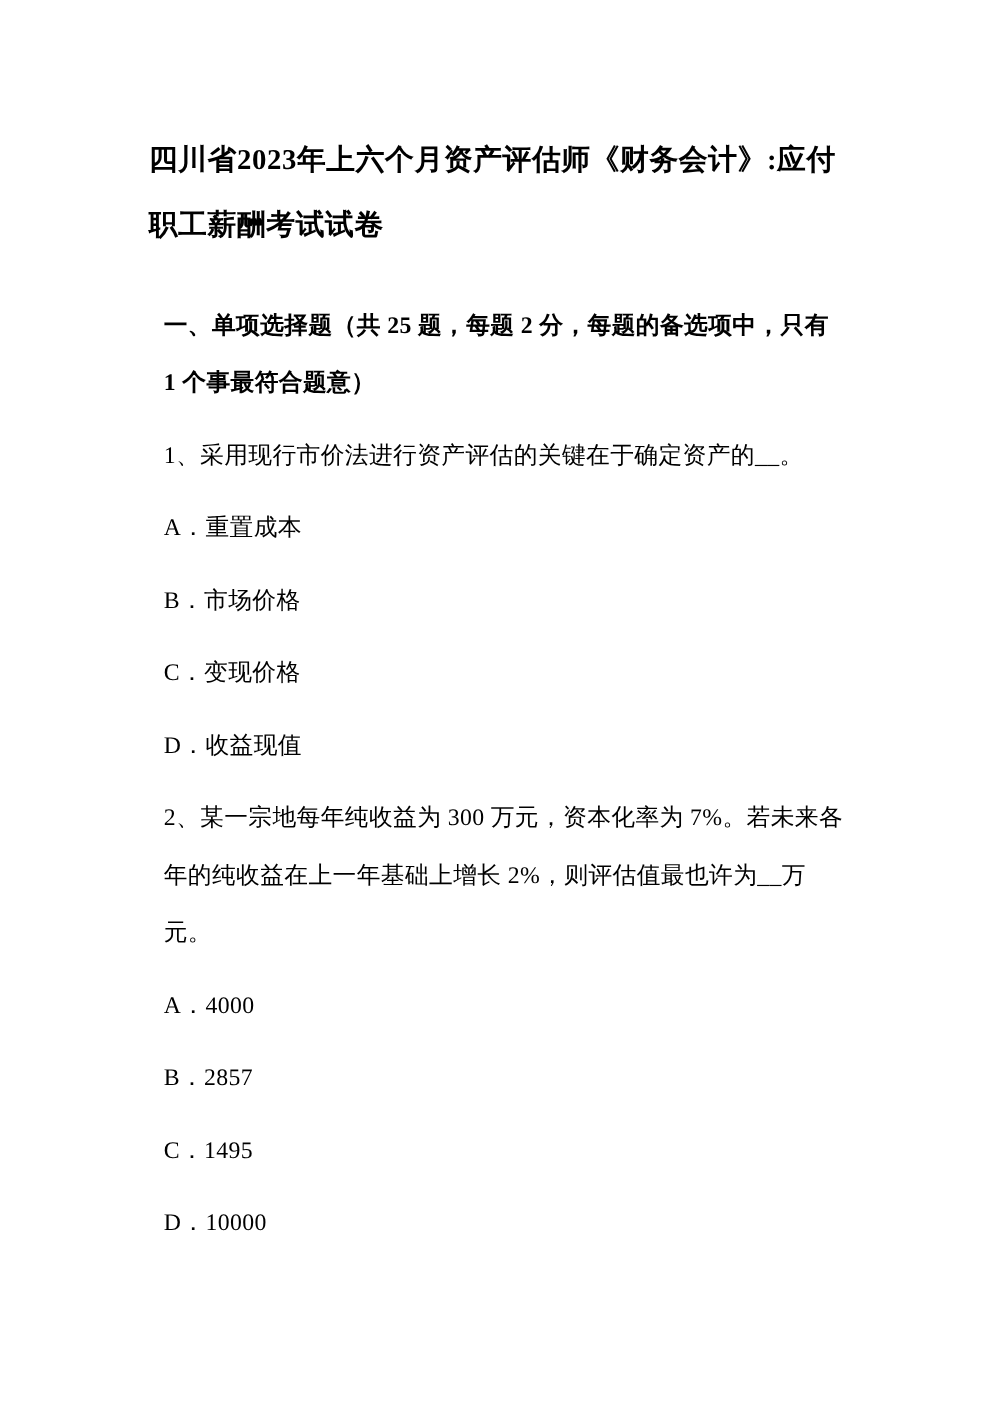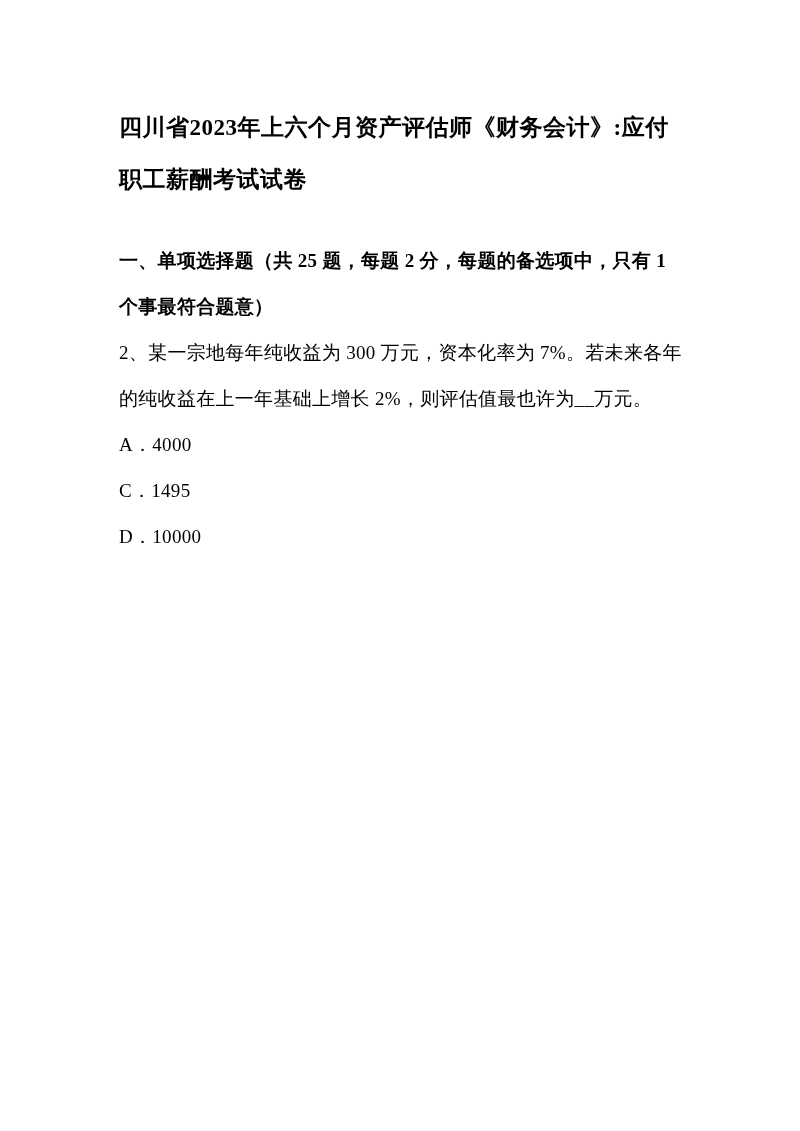--- a/index.html
+++ b/index.html
@@ -34,33 +34,41 @@
       font-weight: bold;
       line-height: 46px;
       letter-spacing: 0.3px;
     }
     .question-block { margin: 0; }
     .stem, .option {
       font-size: 19px;
       line-height: 46px;
       letter-spacing: 0.3px;
     }
-    p { margin: 0; }
+    p { margin: 12px; }
   </style>
 </head>
 <body>
 
 <div class="page">
 
   <h1 class="title">四川省2023年上六个月资产评估师《财务会计》:应付职工薪酬考试试卷</h1>
 
   <p class="section-header">一、单项选择题（共 25 题，每题 2 分，每题的备选项中，只有 1 个事最符合题意）</p>
 
+  <div class="question-block">
+    <p class="stem">1、采用现行市价法进行资产评估的关键在于确定资产的__。</p>
+    <p class="option">A．重置成本</p>
+    <p class="option">B．市场价格</p>
+    <p class="option">C．变现价格</p>
+    <p class="option">D．收益现值</p>
+  </div>
 
   <div class="question-block">
     <p class="stem">2、某一宗地每年纯收益为 300 万元，资本化率为 7%。若未来各年的纯收益在上一年基础上增长 2%，则评估值最也许为__万元。</p>
     <p class="option">A．4000</p>
+    <p class="option">B．2857</p>
     <p class="option">C．1495</p>
     <p class="option">D．10000</p>
   </div>
 
 
 </div>
 
 </body></html>

